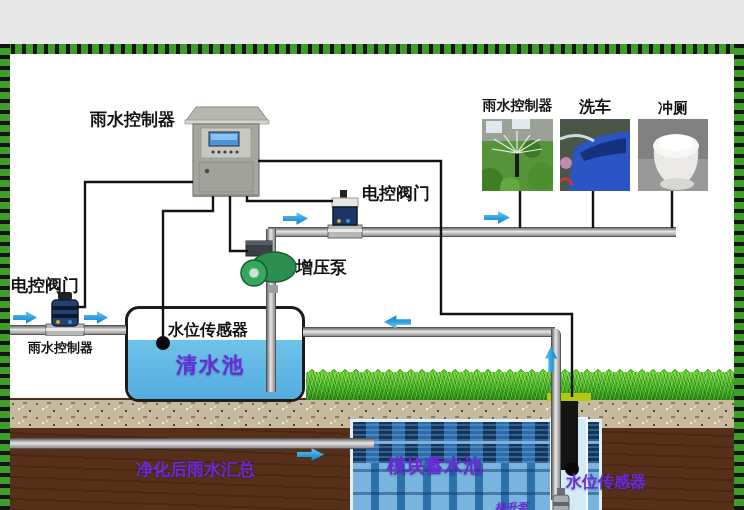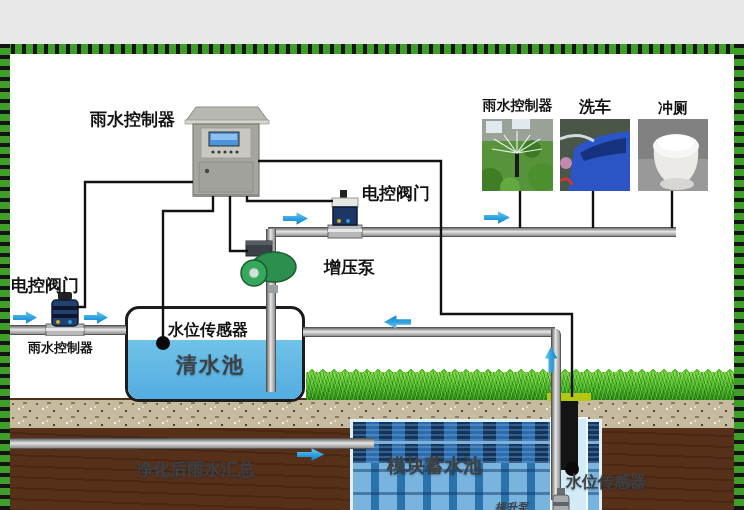--- a/index.html
+++ b/index.html
@@ -61,21 +61,21 @@
   
   .clean-tank{position:absolute;left:125px;top:262px;width:180px;height:96px;z-index:15;
     border:3px solid #1c1c1c;border-radius:14px;background:#ffffff;overflow:hidden;box-sizing:border-box;}
   .clean-water{position:absolute;left:0;right:0;bottom:0;top:31px;
     background:linear-gradient(180deg,#6fc2e8,#54ace0);}
   
   .arr{position:absolute;z-index:35;background:linear-gradient(180deg,#74c9f2 0%,#2aa0e0 55%,#1580c0 100%);
     clip-path:polygon(0 30%,54% 30%,54% 2%,100% 50%,54% 98%,54% 70%,0 70%);}
   
   .lbl{position:absolute;z-index:40;color:#111;font-weight:bold;white-space:nowrap;}
-  .lbl.w{color:#404040;text-shadow:0 1px 2px rgba(0,40,80,.45);}
+  .lbl.w{color:#6d28d9;text-shadow:0 1px 2px rgba(0,40,80,.45);}
   
   .dev{position:absolute;z-index:20;}
   svg.overlay{position:absolute;left:0;top:0;z-index:30;}
   .photo{position:absolute;z-index:20;}
 </style>
 </head>
 <body>
 
 <div id="stage">
 
@@ -217,21 +217,21 @@
   <div class="arr" style="left:84px;top:267px;width:24px;height:13px;"></div>
   <div class="arr" style="left:283px;top:168px;width:25px;height:13px;"></div>
   <div class="arr" style="left:484px;top:167px;width:26px;height:13px;"></div>
   <div class="arr" style="left:384px;top:271px;width:27px;height:14px;transform:rotate(180deg);"></div>
   <div class="arr" style="left:538px;top:309px;width:26px;height:13px;transform:rotate(-90deg);"></div>
   <div class="arr" style="left:297px;top:404px;width:27px;height:13px;"></div>
 
   <div class="lbl" style="left:90px;top:64px;font-size:17px;">雨水控制器</div>
   <div class="lbl" style="left:362px;top:138px;font-size:17px;">电控阀门</div>
   <div class="lbl" style="left:11px;top:230px;font-size:17px;">电控阀门</div>
-  <div class="lbl" style="left:296px;top:212px;font-size:17px;padding-left:28px;">增压泵</div>
+  <div class="lbl" style="left:296px;top:212px;font-size:17px;">增压泵</div>
   <div class="lbl" style="left:482px;top:53px;width:71px;text-align:center;font-size:14px;">雨水控制器</div>
   <div class="lbl" style="left:560px;top:53px;width:70px;text-align:center;font-size:16px;">洗车</div>
   <div class="lbl" style="left:638px;top:55px;width:70px;text-align:center;font-size:15px;">冲厕</div>
   <div class="lbl" style="left:168px;top:276px;font-size:16px;">水位传感器</div>
   <div class="lbl w" style="left:176px;top:307px;font-size:21px;letter-spacing:2px;">清水池</div>
   <div class="lbl" style="left:28px;top:295px;font-size:13px;">雨水控制器</div>
   <div class="lbl w" style="left:136px;top:414px;font-size:17px;">净化后雨水汇总</div>
   <div class="lbl w" style="left:387px;top:409px;font-size:19px;">模块蓄水池</div>
   <div class="lbl w" style="left:566px;top:428px;font-size:16px;">水位传感器</div>
   <div class="lbl w" style="left:495px;top:456px;font-size:11px;font-style:italic;">提升泵</div>

